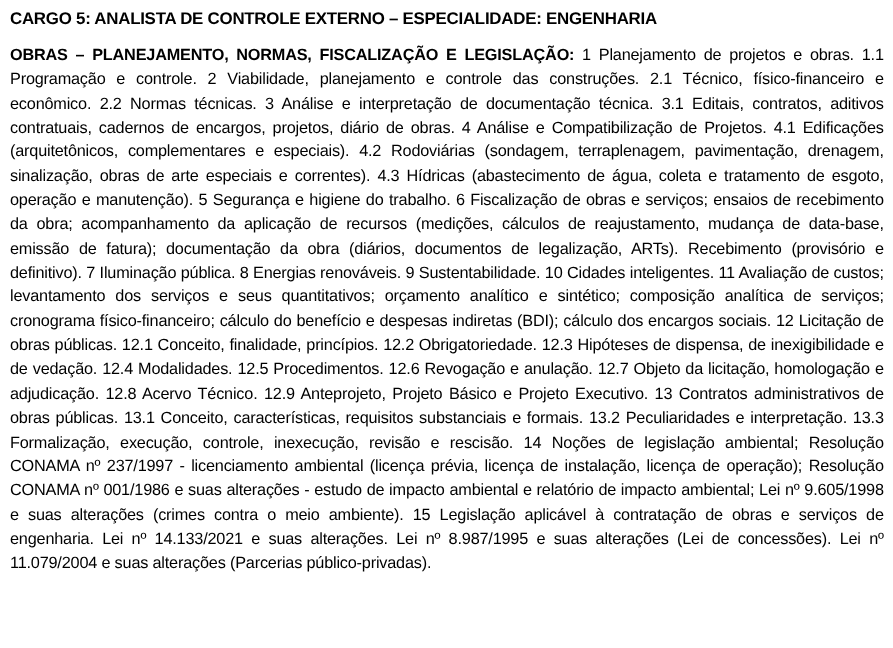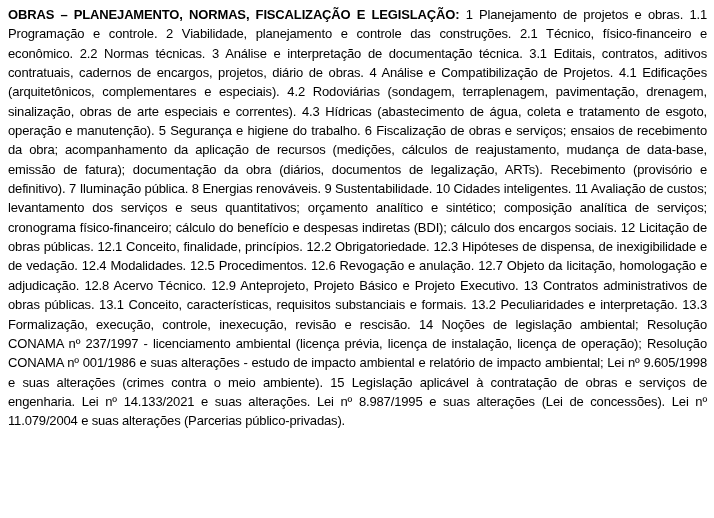--- a/index.html
+++ b/index.html
@@ -39,14 +39,15 @@
     text-justify: inter-word;
   }
   .lead-heading {
     font-weight: bold;
   }
 </style>
 </head>
 <body>
 
 <div class="page">
+  <h1 class="doc-title">CARGO 5: ANALISTA DE CONTROLE EXTERNO – ESPECIALIDADE: ENGENHARIA</h1>
   <p class="doc-paragraph"><span class="lead-heading">OBRAS – PLANEJAMENTO, NORMAS, FISCALIZAÇÃO E LEGISLAÇÃO:</span><span> 1 Planejamento de projetos e obras. 1.1 Programação e controle. 2 Viabilidade, planejamento e controle das construções. 2.1 Técnico, físico-financeiro e econômico. 2.2 Normas técnicas. 3 Análise e interpretação de documentação técnica. 3.1 Editais, contratos, aditivos contratuais, cadernos de encargos, projetos, diário de obras. 4 Análise e Compatibilização de Projetos. 4.1 Edificações (arquitetônicos, complementares e especiais). 4.2 Rodoviárias (sondagem, terraplenagem, pavimentação, drenagem, sinalização, obras de arte especiais e correntes). 4.3 Hídricas (abastecimento de água, coleta e tratamento de esgoto, operação e manutenção). 5 Segurança e higiene do trabalho. 6 Fiscalização de obras e serviços; ensaios de recebimento da obra; acompanhamento da aplicação de recursos (medições, cálculos de reajustamento, mudança de data-base, emissão de fatura); documentação da obra (diários, documentos de legalização, ARTs). Recebimento (provisório e definitivo). 7 Iluminação pública. 8 Energias renováveis. 9 Sustentabilidade. 10 Cidades inteligentes. 11 Avaliação de custos; levantamento dos serviços e seus quantitativos; orçamento analítico e sintético; composição analítica de serviços; cronograma físico-financeiro; cálculo do benefício e despesas indiretas (BDI); cálculo dos encargos sociais. 12 Licitação de obras públicas. 12.1 Conceito, finalidade, princípios. 12.2 Obrigatoriedade. 12.3 Hipóteses de dispensa, de inexigibilidade e de vedação. 12.4 Modalidades. 12.5 Procedimentos. 12.6 Revogação e anulação. 12.7 Objeto da licitação, homologação e adjudicação. 12.8 Acervo Técnico. 12.9 Anteprojeto, Projeto Básico e Projeto Executivo. 13 Contratos administrativos de obras públicas. 13.1 Conceito, características, requisitos substanciais e formais. 13.2 Peculiaridades e interpretação. 13.3 Formalização, execução, controle, inexecução, revisão e rescisão. 14 Noções de legislação ambiental; Resolução CONAMA nº 237/1997 - licenciamento ambiental (licença prévia, licença de instalação, licença de operação); Resolução CONAMA nº 001/1986 e suas alterações - estudo de impacto ambiental e relatório de impacto ambiental; Lei nº 9.605/1998 e suas alterações (crimes contra o meio ambiente). 15 Legislação aplicável à contratação de obras e serviços de engenharia. Lei nº 14.133/2021 e suas alterações. Lei nº 8.987/1995 e suas alterações (Lei de concessões). Lei nº 11.079/2004 e suas alterações (Parcerias público-privadas).</span></p>
 </div>
 
 </body></html>

